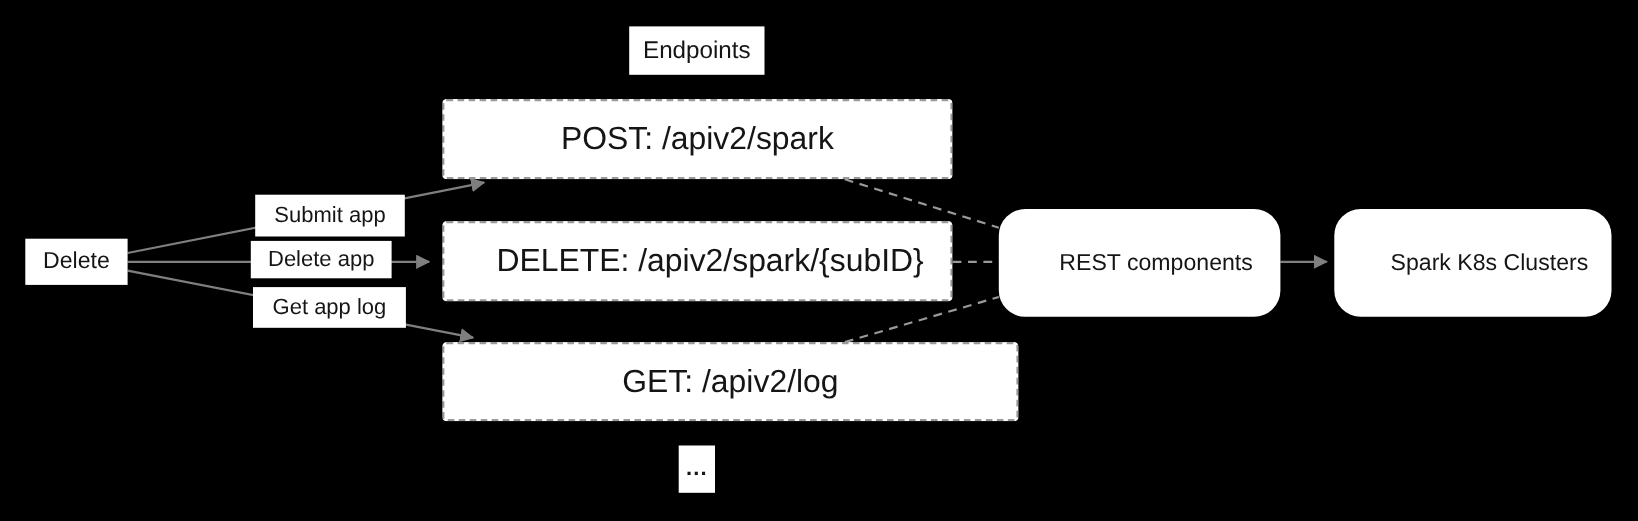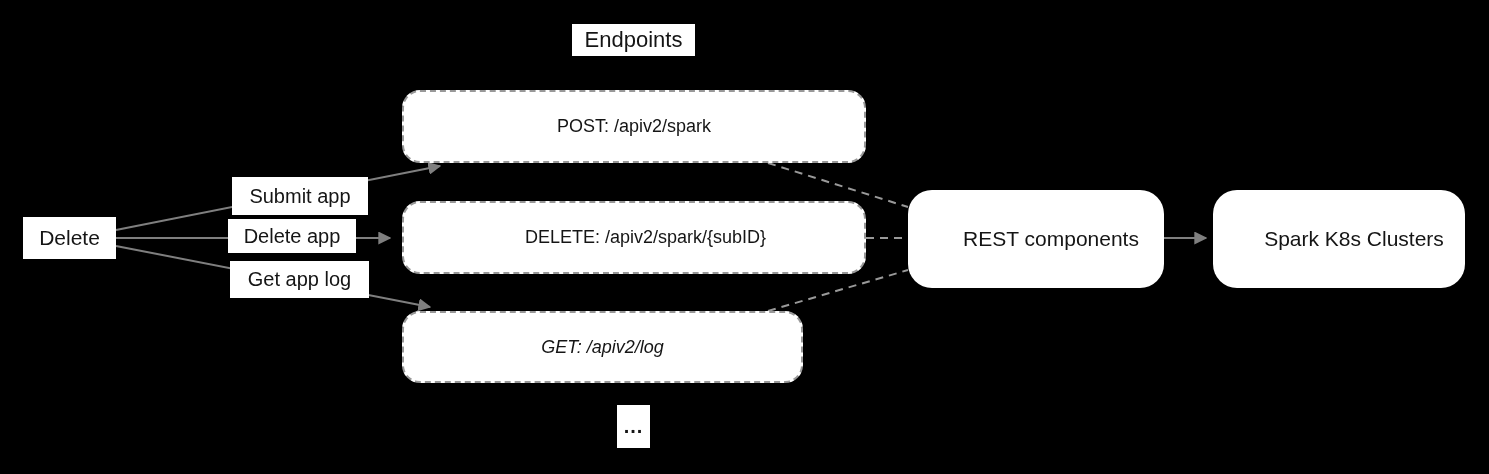--- a/index.html
+++ b/index.html
@@ -33,22 +33,22 @@
     white-space: nowrap;
   }
   .plain-label {
     font-size: 20px;
   }
   .title-label {
     font-size: 22px;
   }
   .endpoint-box {
     border: 2px dashed #999999;
-    border-radius: 18px;
-    font-size: 18px;
+    border-radius: 4px;
+    font-size: 29px;
   }
   .component-box {
     border-radius: 24px;
     font-size: 21px;
     padding-left: 30px;
   }
   .clients-box {
     font-size: 21px;
   }
   .more-box {
@@ -81,27 +81,27 @@
   </svg>
 
   <div class="node clients-box" style="left:23px; top:217px; width:93px; height:42px;">Delete</div>
 
   <div class="node plain-label" style="left:232px; top:177px; width:136px; height:38px;">Submit app</div>
 
   <div class="node plain-label" style="left:230px; top:261px; width:139px; height:37px;">Get app log</div>
 
   <div class="node plain-label" style="left:228px; top:219px; width:128px; height:34px;">Delete app</div>
 
-  <div class="node title-label" style="left:572px; top:24px; width:123px; height:32px;">Endpoints</div>
+  <div class="node title-label" style="left:572px; top:24px; width:123px; height:44px;">Endpoints</div>
 
   <div class="node endpoint-box" style="left:402px; top:90px; width:464px; height:73px;">POST: /apiv2/spark</div>
 
   <div class="node endpoint-box" style="left:402px; top:201px; width:464px; height:73px;padding-left:23px;">DELETE: /apiv2/spark/{subID}</div>
 
-  <div class="node endpoint-box" style="left:402px; top:311px; width:401px; height:72px;font-style:italic;">GET: /apiv2/log</div>
+  <div class="node endpoint-box" style="left:402px; top:311px; width:524px; height:72px;">GET: /apiv2/log</div>
 
   <div class="node more-box" style="left:617px; top:405px; width:33px; height:43px;">...</div>
 
   <div class="node component-box" style="left:908px; top:190px; width:256px; height:98px;">REST components</div>
 
   <div class="node component-box" style="left:1213px; top:190px; width:252px; height:98px;">Spark K8s Clusters</div>
 
 </div>
 
 </body></html>

